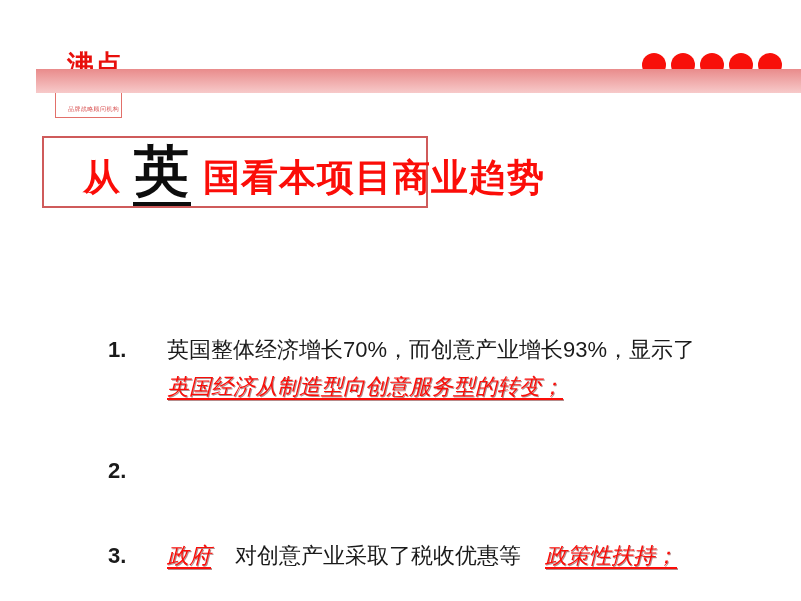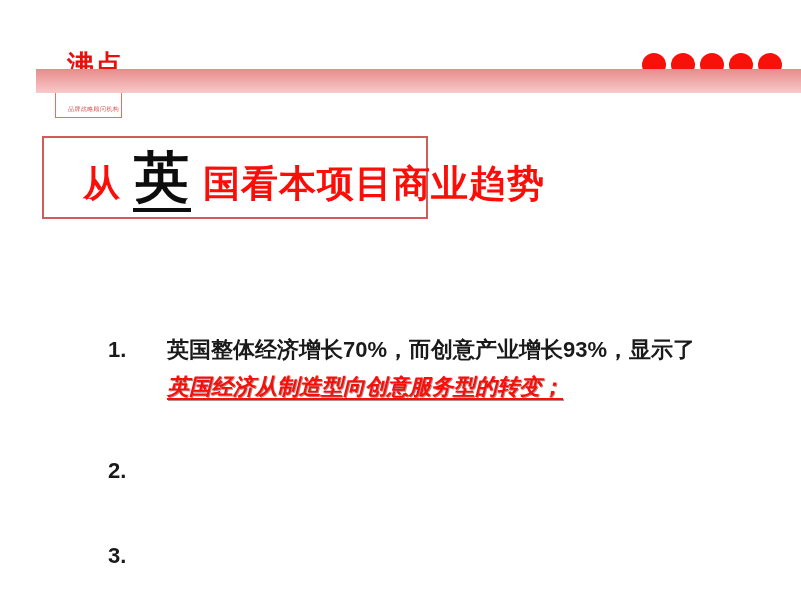--- a/index.html
+++ b/index.html
@@ -11,31 +11,31 @@
   .logo-text { font-size:27px; font-weight:bold; color:#e8100c; letter-spacing:1px; line-height:28px; }
   .logo-tagline { margin-top:1px; width:67px; height:11px; border:1px solid #e2706a; color:#d95555;
                   font-size:6px; line-height:9px; text-align:center; letter-spacing:0.4px;
                   white-space:nowrap; overflow:hidden; }
   .dots { position:absolute; top:17px; right:31px; display:flex; }
   .dot { width:18px; height:18px; border-radius:50%; background:#f8100a; margin-left:5px; }
   .rule { position:absolute; top:45px; left:12px; width:783px; height:3px;
           background:linear-gradient(to bottom,#e98b8b,#f7caca); }
 
   
-  .title-box { position:absolute; left:18px; top:112px; width:386px; height:83px;
+  .title-box { position:absolute; left:18px; top:112px; width:386px; height:72px;
                border:2px solid #cf5b5b; display:flex; align-items:center; padding-left:15px; }
   .title-text { font-size:37px; font-weight:bold; color:#fb0d08; letter-spacing:1px; white-space:nowrap; }
   .title-em { font-size:55px; font-weight:900; color:#0d0d0d; border-bottom:4px solid #0d0d0d;
               padding:0 1px; font-style:normal; }
 
   
   .content { position:absolute; left:48px; top:272px; width:700px; }
   .item { display:flex; align-items:flex-start; }
   .num  { width:47px; font-size:22px; font-weight:bold; color:#1a1a1a; line-height:36.5px; flex:none; }
-  .itext{ width:614px; font-size:22px; font-weight:bold; color:#1a1a1a; line-height:36.5px; }
+  .itext{ width:614px; font-size:22px; font-weight:normal; color:#1a1a1a; line-height:36.5px; }
   .run-n { color:#1a1a1a; }
   .run-e { color:#fb0d08; font-style:italic; text-decoration:underline; text-underline-offset:4px;
            text-shadow:1px 1px 0 rgba(90,0,0,0.45); }
 </style>
 </head>
 <body>
 
 <div class="slide">
 
   <div class="logo-wrap">
@@ -63,16 +63,17 @@
       <span class="num">1.</span>
       <div class="itext"><span class="run-n">英国整体经济增长70%，而创意产业增长93%，显示了</span><span class="run-e">英国经济从制造型向创意服务型的转变；</span></div>
     </div>
 
     <div class="item">
       <span class="num">2.</span>
     </div>
 
     <div class="item">
       <span class="num">3.</span>
+      <div class="itext"><span class="run-e"> 政府</span><span class="run-n">对创意产业采取了税收优惠等</span><span class="run-e">政策性扶持；</span></div>
     </div>
 
   </div>
 </div>
 
 </body></html>

